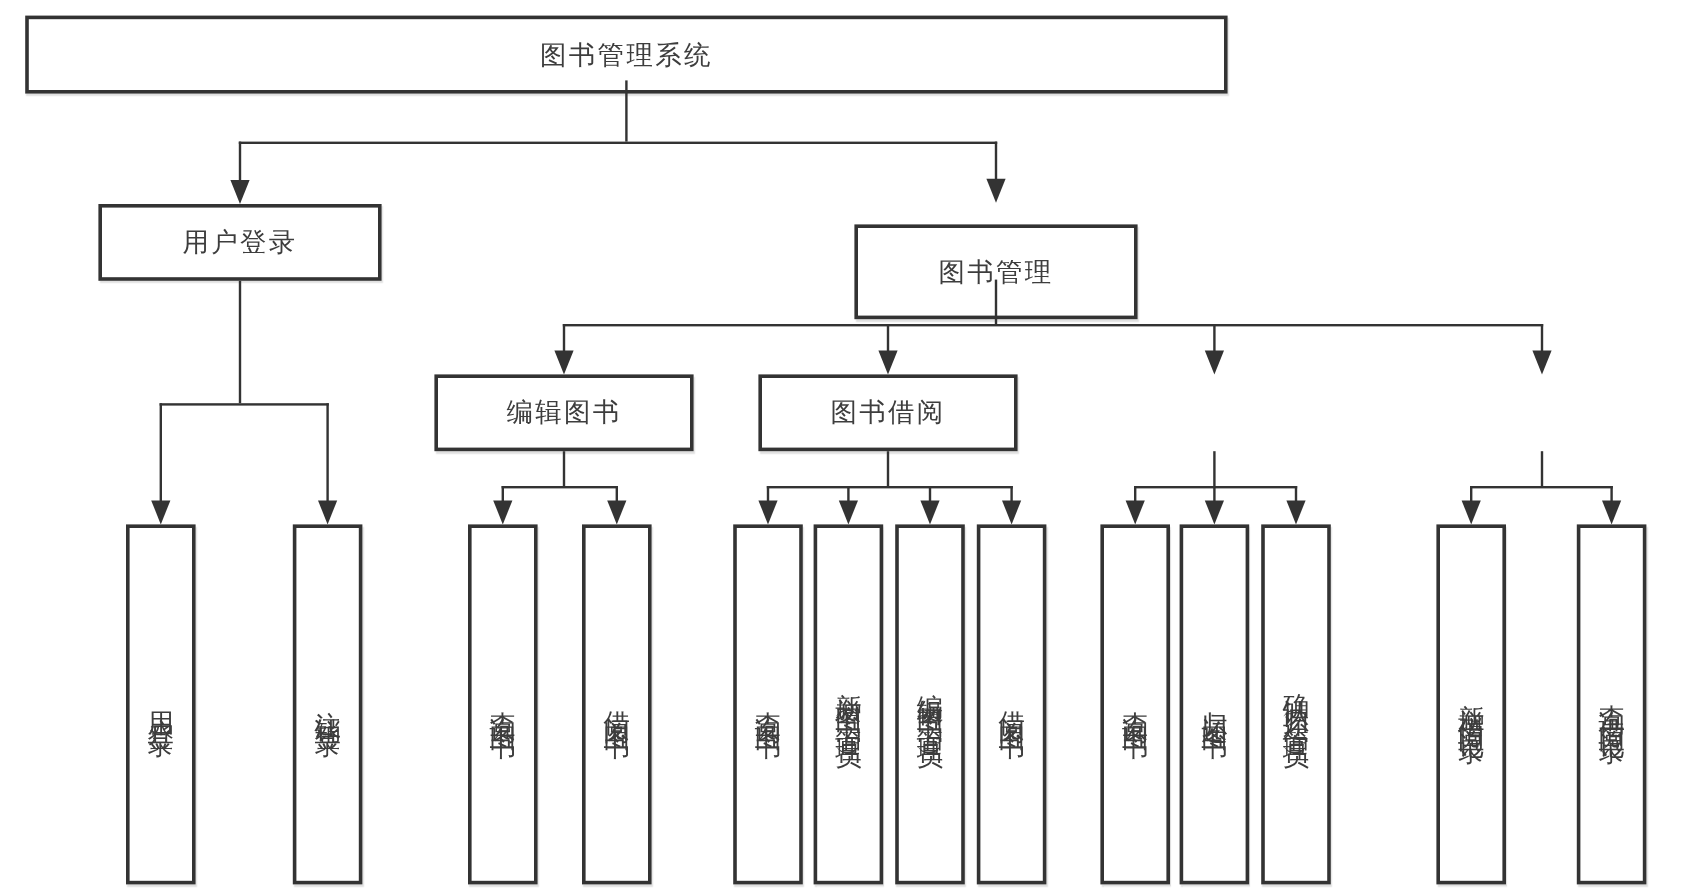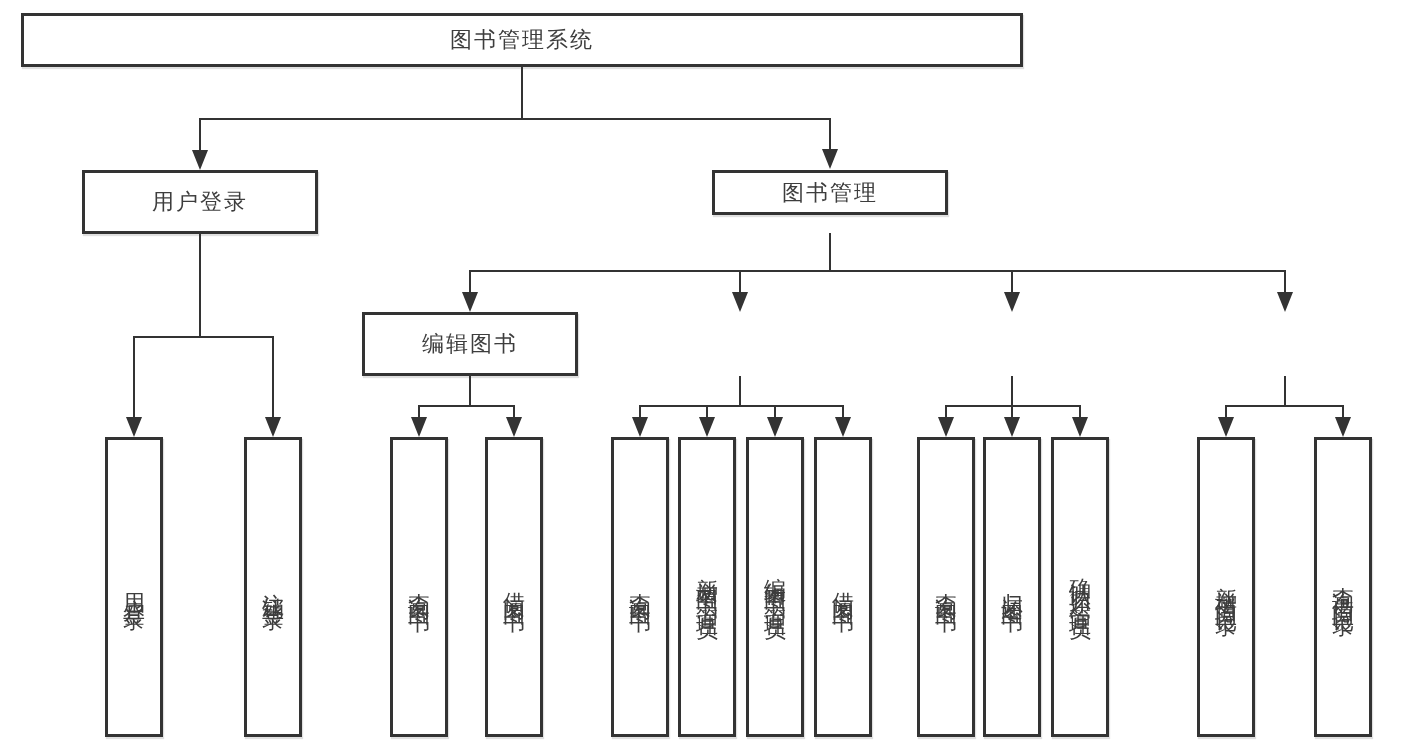--- a/index.html
+++ b/index.html
@@ -27,33 +27,33 @@
   .watermark{
     position:absolute;left:1183px;top:712px;font-size:19px;color:#b5b5b5;
     letter-spacing:1px;z-index:5;white-space:nowrap;
   }
 </style>
 </head>
 <body>
 
 <div class="stage">
 
-  <div class="box hbox" style="left:21px;top:13px;width:1002px;height:54px">图书管理系统</div>
+  <div class="box hbox" style="left:21px;top:13px;width:1002px;height:65px">图书管理系统</div>
 
   <div>
     <div class="vline" style="left:521px;top:67px;height:51px"></div>
     <div class="hline" style="left:199px;top:118px;width:632px"></div>
     <div class="vline" style="left:199px;top:118px;height:34px"></div>
     <div class="arrow" style="left:192px;top:150px"></div>
     <div class="vline" style="left:829px;top:118px;height:33px"></div>
     <div class="arrow" style="left:822px;top:149px"></div>
   </div>
 
   <div class="box hbox" style="left:82px;top:170px;width:236px;height:64px">用户登录</div>
-  <div class="box hbox" style="left:712px;top:170px;width:236px;height:45px">图书管理</div>
+  <div class="box hbox" style="left:712px;top:187px;width:236px;height:79px">图书管理</div>
 
   <div>
     <div class="vline" style="left:199px;top:234px;height:102px"></div>
     <div class="hline" style="left:133px;top:336px;width:141px"></div>
     <div class="vline" style="left:133px;top:336px;height:83px"></div>
     <div class="arrow" style="left:126px;top:417px"></div>
     <div class="vline" style="left:272px;top:336px;height:83px"></div>
     <div class="arrow" style="left:265px;top:417px"></div>
   </div>
 
@@ -64,20 +64,21 @@
     <div class="arrow" style="left:462px;top:292px"></div>
     <div class="vline" style="left:739px;top:270px;height:24px"></div>
     <div class="arrow" style="left:732px;top:292px"></div>
     <div class="vline" style="left:1011px;top:270px;height:24px"></div>
     <div class="arrow" style="left:1004px;top:292px"></div>
     <div class="vline" style="left:1284px;top:270px;height:24px"></div>
     <div class="arrow" style="left:1277px;top:292px"></div>
   </div>
 
   <div class="box hbox" style="left:362px;top:312px;width:216px;height:64px">编辑图书</div>
+  <div class="box hbox" style="left:632px;top:312px;width:216px;height:64px">图书借阅</div>
 
   <div>
     <div class="vline" style="left:469px;top:376px;height:29px"></div>
     <div class="hline" style="left:418px;top:405px;width:97px"></div>
     <div class="vline" style="left:418px;top:405px;height:14px"></div>
     <div class="arrow" style="left:411px;top:417px"></div>
     <div class="vline" style="left:513px;top:405px;height:14px"></div>
     <div class="arrow" style="left:506px;top:417px"></div>
   </div>
 

